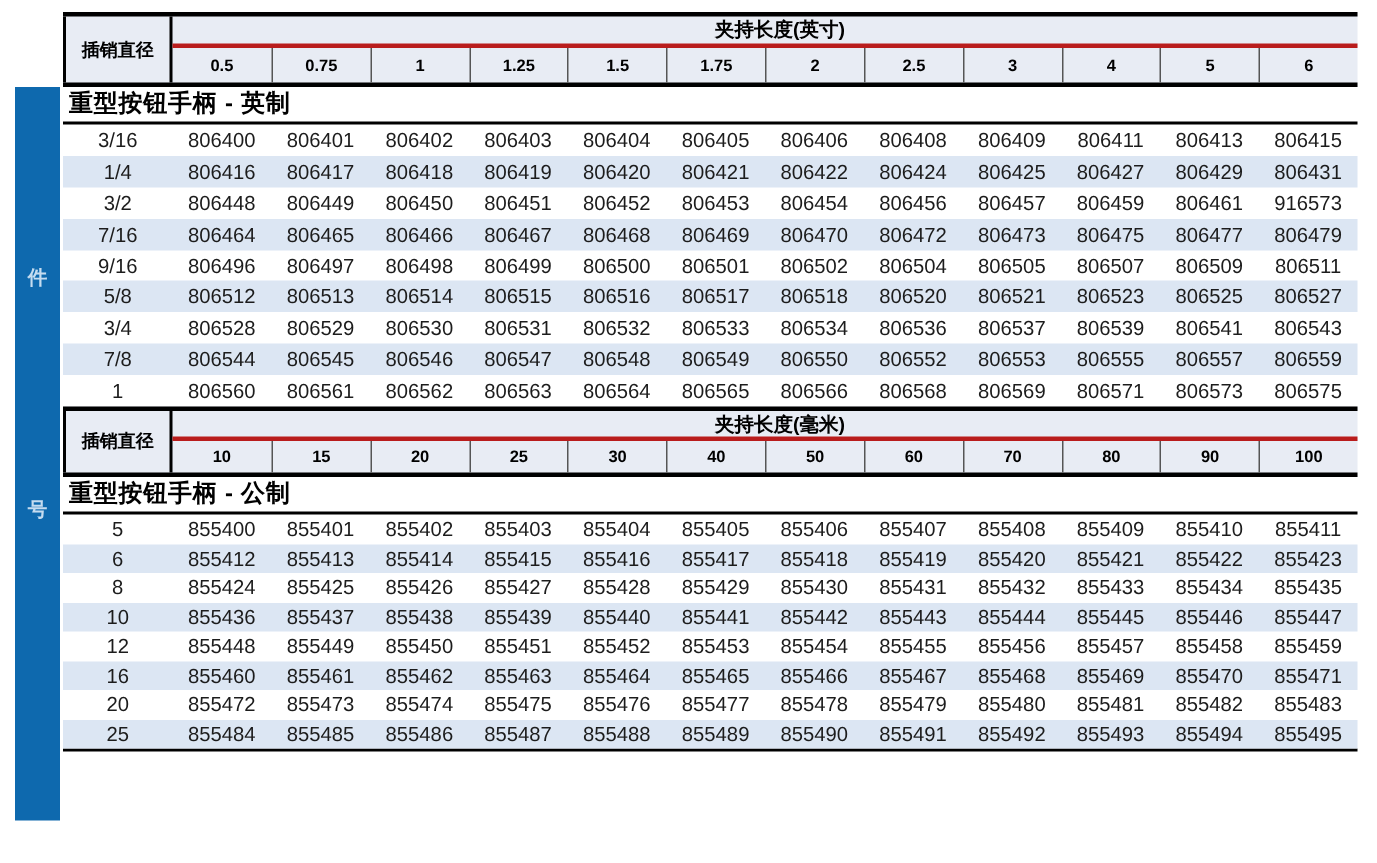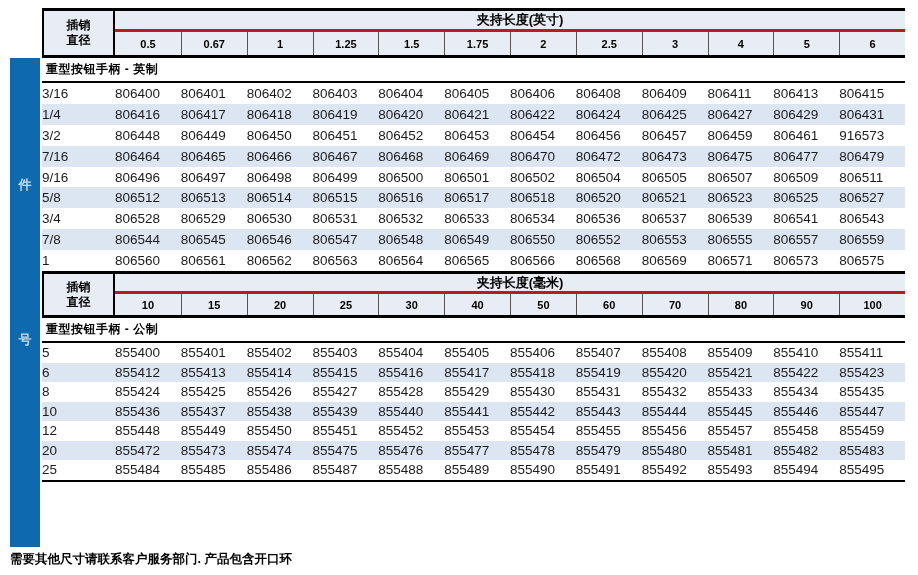--- a/index.html
+++ b/index.html
@@ -26,45 +26,45 @@
   .head-block {
     display:grid; grid-template-columns:73px repeat(12,1fr);
     border-top:3px solid #000; border-bottom:3px solid #000;
     background:#e8ecf4;
   }
   .s0 .head-block { grid-template-rows:21px 23px; }
   .s1 .head-block { grid-template-rows:20px 21px; }
   .dia-cell {
     grid-row:1/3; grid-column:1;
     border-left:2px solid #000; border-right:2px solid #000;
-    display:flex; flex-direction:column; align-items:center; justify-content:center;
+    display:flex; flex-direction:row; align-items:center; justify-content:center;
     font-size:12px; font-weight:bold; line-height:1.25;
   }
   .len-title {
     grid-row:1; grid-column:2/14;
     display:flex; align-items:center; justify-content:center;
     font-size:13px; font-weight:bold; border-bottom:3px solid #b91c1c;padding-left:20px;
   }
   .col-cell {
     display:flex; align-items:center; justify-content:center;
     font-size:11px; font-weight:bold; border-left:1px solid #555;
   }
   .head-block > .col-cell:nth-child(3) { border-left:none; }
 
   
   .sec-title {
     height:25px; background:#fff; border-bottom:2px solid #000;
     display:flex; align-items:center; padding-left:4px;
-    font-size:12px; font-weight:bold; letter-spacing:0.5px;
+    font-size:16px; font-weight:bold; letter-spacing:0.5px;
   }
 
   
   .t-row {
     display:grid; grid-template-columns:73px repeat(12,1fr);
-    align-items:center; text-align:left; font-size:13.5px; color:#1c1c1c;
+    align-items:center; text-align:center; font-size:13.5px; color:#1c1c1c;
   }
   .s0 .t-row { height:20.9px; }
   .s1 .t-row { height:19.5px; }
   .t-row:nth-child(even) { background:#dce6f3; }
   .s1 .rows { border-bottom:2px solid #000; }
 
   .footer {
     position:absolute; left:10px; top:551px;
     font-size:12.5px; font-weight:bold; color:#000;
   }
@@ -82,21 +82,21 @@
   <div class="table-area">
 
     <section class="s0">
       <div class="head-block">
         <div class="dia-cell">
           <span>插销</span>
           <span>直径</span>
         </div>
         <div class="len-title">夹持长度(英寸)</div>
       <div class="col-cell">0.5</div>
-          <div class="col-cell">0.67</div>
+          <div class="col-cell">0.75</div>
           <div class="col-cell">1</div>
           <div class="col-cell">1.25</div>
           <div class="col-cell">1.5</div>
           <div class="col-cell">1.75</div>
           <div class="col-cell">2</div>
           <div class="col-cell">2.5</div>
           <div class="col-cell">3</div>
           <div class="col-cell">4</div>
           <div class="col-cell">5</div>
           <div class="col-cell">6</div>
@@ -332,20 +332,35 @@
             <div>855452</div>
             <div>855453</div>
             <div>855454</div>
             <div>855455</div>
             <div>855456</div>
             <div>855457</div>
             <div>855458</div>
             <div>855459</div>
           </div>
           <div class="t-row">
+            <div>16</div>
+            <div>855460</div>
+            <div>855461</div>
+            <div>855462</div>
+            <div>855463</div>
+            <div>855464</div>
+            <div>855465</div>
+            <div>855466</div>
+            <div>855467</div>
+            <div>855468</div>
+            <div>855469</div>
+            <div>855470</div>
+            <div>855471</div>
+          </div>
+          <div class="t-row">
             <div>20</div>
             <div>855472</div>
             <div>855473</div>
             <div>855474</div>
             <div>855475</div>
             <div>855476</div>
             <div>855477</div>
             <div>855478</div>
             <div>855479</div>
             <div>855480</div>
@@ -366,15 +381,14 @@
             <div>855492</div>
             <div>855493</div>
             <div>855494</div>
             <div>855495</div>
           </div>
         </div>
     </section>
 
   </div>
 
-  <div class="footer">需要其他尺寸请联系客户服务部门.  产品包含开口环</div>
 
 </div>
 
 </body></html>

